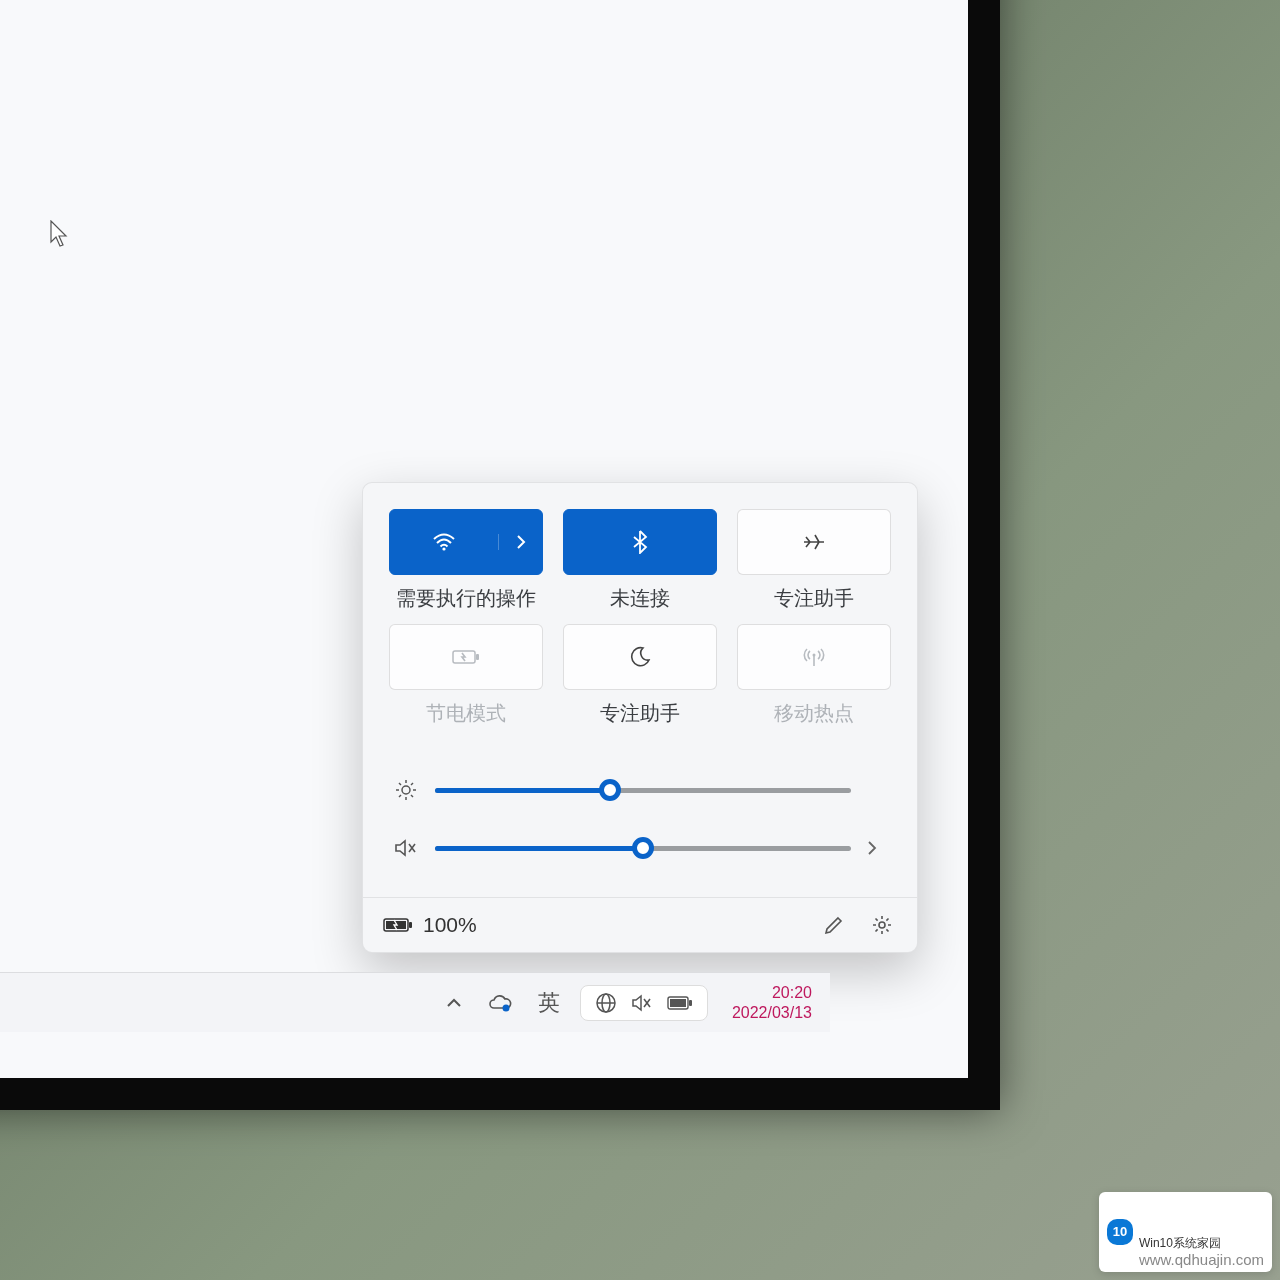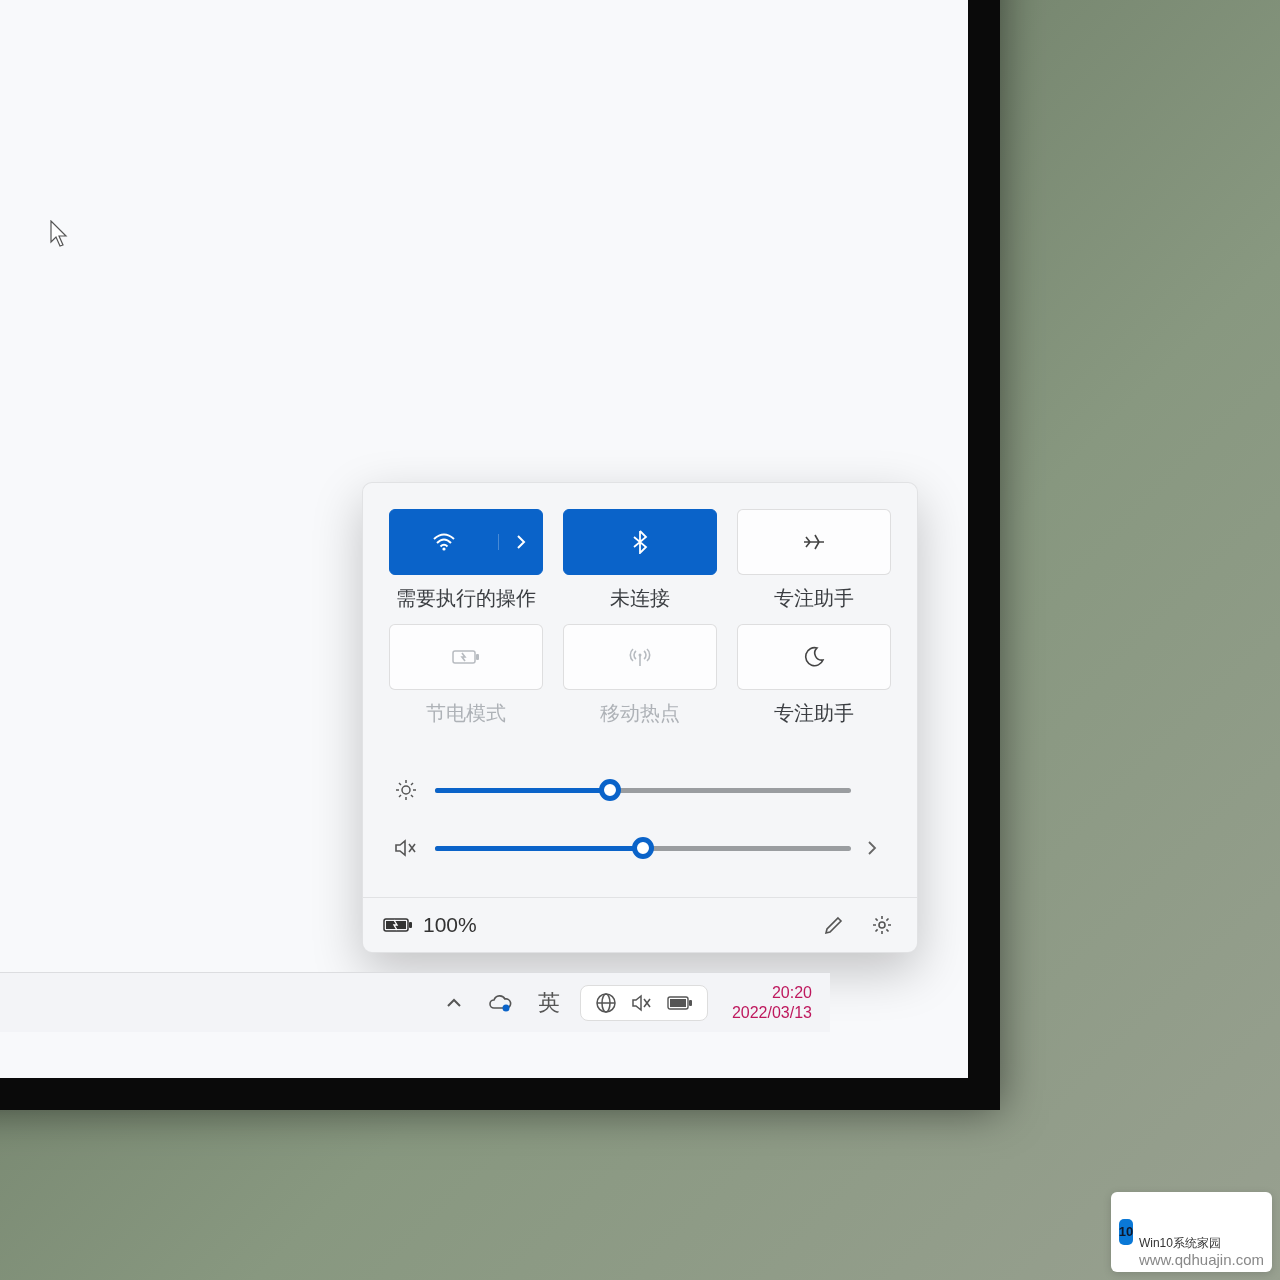--- a/index.html
+++ b/index.html
@@ -89,21 +89,21 @@
 .tray { display:flex; align-items:center; gap: 14px; color:#444; }
 .tray-item { display:flex; align-items:center; justify-content:center; cursor:pointer; font-size:18px; color:#555; padding:4px 6px; border-radius:4px;}
 .tray-item.pill { background:#fff; border:1px solid #ddd; border-radius:8px; padding:6px 14px; gap:14px; }
 .clock { text-align:right; line-height:1.2; font-size:16px; color:#be185d; margin-left:10px; cursor:pointer;}
 .watermark {
   position:absolute; right:8px; bottom:8px;
   background:#fff; border-radius:6px; padding:4px 8px;
   display:flex; align-items:center; gap:6px;
   box-shadow:0 2px 8px rgba(0,0,0,0.15);
 }
-.wm-badge { width:14px; height:26px; background:#0a78d6; border-radius:5px; color:#0f172a; font-size:13px; font-weight:bold; display:flex; align-items:center; justify-content:center; }
+.wm-badge { width:26px; height:26px; background:#0a78d6; border-radius:10px; color:#ffffff; font-size:13px; font-weight:bold; display:flex; align-items:center; justify-content:center; }
 .wm-txt { font-size:12px; line-height:1.15; color:#333;margin-top:41px; }
 svg { display:block; }
 </style>
 </head>
 <body>
 
 <div class="monitor-bezel"></div>
 
 <div class="screen">
 
@@ -168,44 +168,44 @@
                 <rect x="1" y="3" width="22" height="12" rx="2"></rect>
                 <rect x="24" y="6" width="3" height="6" rx="1" fill="currentColor" stroke="none"></rect>
                 <path d="M10 5 L13 9 L10 9 L13 13" stroke-width="1.6"></path>
               </svg>
           </span>
         </div>
         <div class="tile-label dim">节电模式</div>
       </div>
 
       <div class="tile-group">
+        <div class="tile">
+          <span>
+            <svg width="22" height="22" viewBox="0 0 22 22" fill="none" stroke="currentColor" stroke-width="1.6">
+                <path d="M14 2 A9 9 0 1 0 20 14 A7 7 0 0 1 14 2 Z"></path>
+              </svg>
+          </span>
+        </div>
+        <div class="tile-label">专注助手</div>
+      </div>
+
+      <div class="tile-group">
         <div class="tile disabled">
           <span>
             <svg width="24" height="22" viewBox="0 0 24 22" fill="none" stroke="currentColor" stroke-width="1.6">
                 <path d="M5 15 A8 8 0 0 1 5 3"></path>
                 <path d="M19 3 A8 8 0 0 1 19 15"></path>
                 <path d="M8 13 A5 5 0 0 1 8 5"></path>
                 <path d="M16 5 A5 5 0 0 1 16 13"></path>
                 <circle cx="12" cy="9" r="1.5" fill="currentColor" stroke="none"></circle>
                 <line x1="12" y1="9" x2="12" y2="20"></line>
               </svg>
           </span>
         </div>
         <div class="tile-label dim">移动热点</div>
-      </div>
-
-      <div class="tile-group">
-        <div class="tile">
-          <span>
-            <svg width="22" height="22" viewBox="0 0 22 22" fill="none" stroke="currentColor" stroke-width="1.6">
-                <path d="M14 2 A9 9 0 1 0 20 14 A7 7 0 0 1 14 2 Z"></path>
-              </svg>
-          </span>
-        </div>
-        <div class="tile-label">专注助手</div>
       </div>
     </div>
 
     <div class="sliders">
       <div class="slider-row">
         <div class="slider-icon">
           <svg width="22" height="22" viewBox="0 0 22 22" fill="none" stroke="currentColor" stroke-width="1.5">
               <circle cx="11" cy="11" r="4"></circle>
               <line x1="11" y1="1" x2="11" y2="4"></line>
               <line x1="11" y1="18" x2="11" y2="21"></line>

